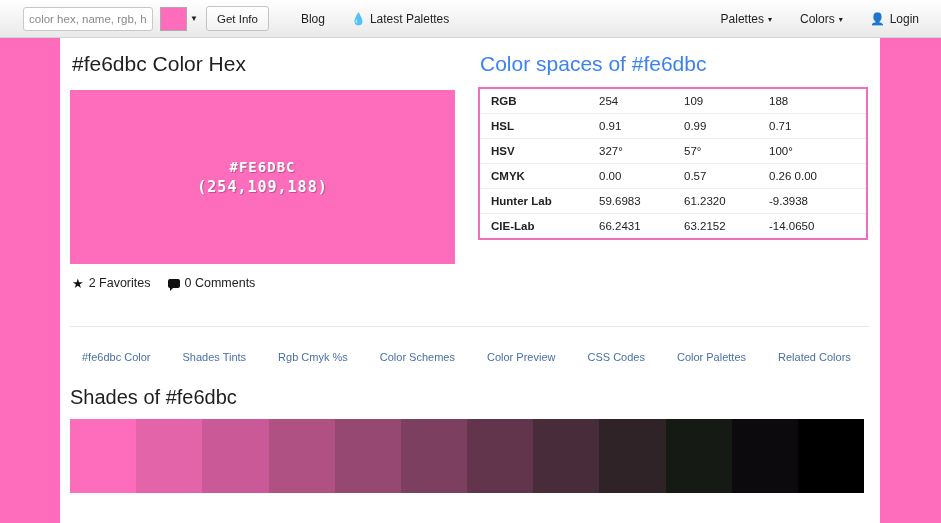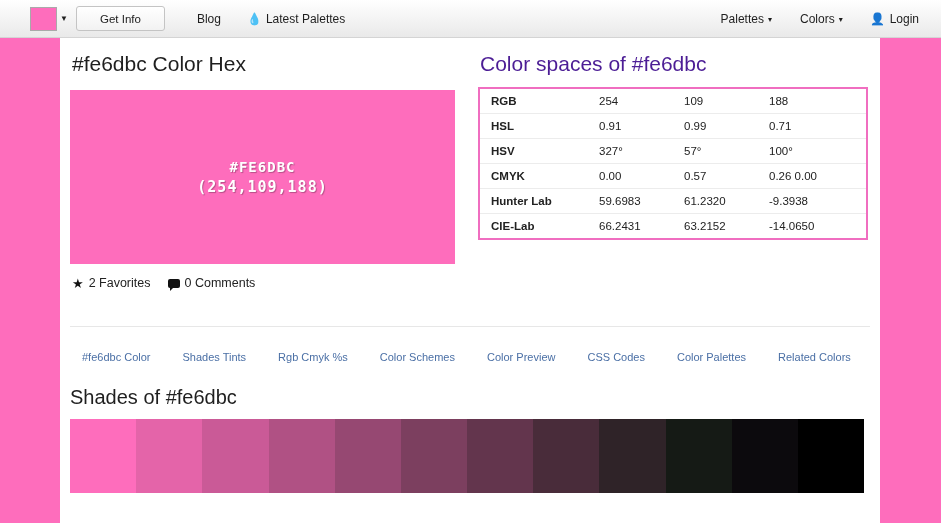--- a/index.html
+++ b/index.html
@@ -62,21 +62,21 @@
     display: flex;
     align-items: center;
     justify-content: center;
     font-size: 8px;
     color: #222;
     background: transparent;
   }
   .getinfo-btn {
     margin-left: 5px;
     height: 25px;
-    padding: 0 23px;
+    padding: 0 10px;
     border: 1px solid #c4c4c4;
     border-radius: 3px;
     background: linear-gradient(to bottom, #ffffff, #f2f2f2);
     font-size: 11.5px;
     color: #222;
     display: flex;
     align-items: center;
     font-family: "Liberation Sans", sans-serif;
     cursor: pointer;
   }
@@ -170,21 +170,21 @@
   .col-right {
     position: absolute;
     left: 418px;
     top: 14px;
     width: 392px;
   }
   h2.spaces-title {
     margin: 0 0 11px 2px;
     font-size: 21px;
     font-weight: 400;
-    color: #4c1d95;
+    color: #3b82f6;
   }
   table.spaces {
     border-collapse: collapse;
     width: 390px;
     border: 2px solid #f06ec0;
     background: #fff;
   }
   table.spaces td {
     font-size: 11.5px;
     color: #222;
@@ -246,20 +246,21 @@
     display: flex;
   }
   .shade-cell { flex: 1 1 0; height: 100%; }
 </style>
 </head>
 <body>
 
 <div class="navbar">
 
   <div class="search-wrap">
+    <input class="search-input" type="text" placeholder="color hex, name, rgb, h" style="">
     <div class="color-chip"></div>
     <div class="chip-caret">▼</div>
     <div class="getinfo-btn">Get Info</div>
   </div>
 
   <div class="nav-left-links">
     <a class="nav-link">
       <span>Blog</span>
     </a>
     <a class="nav-link">

